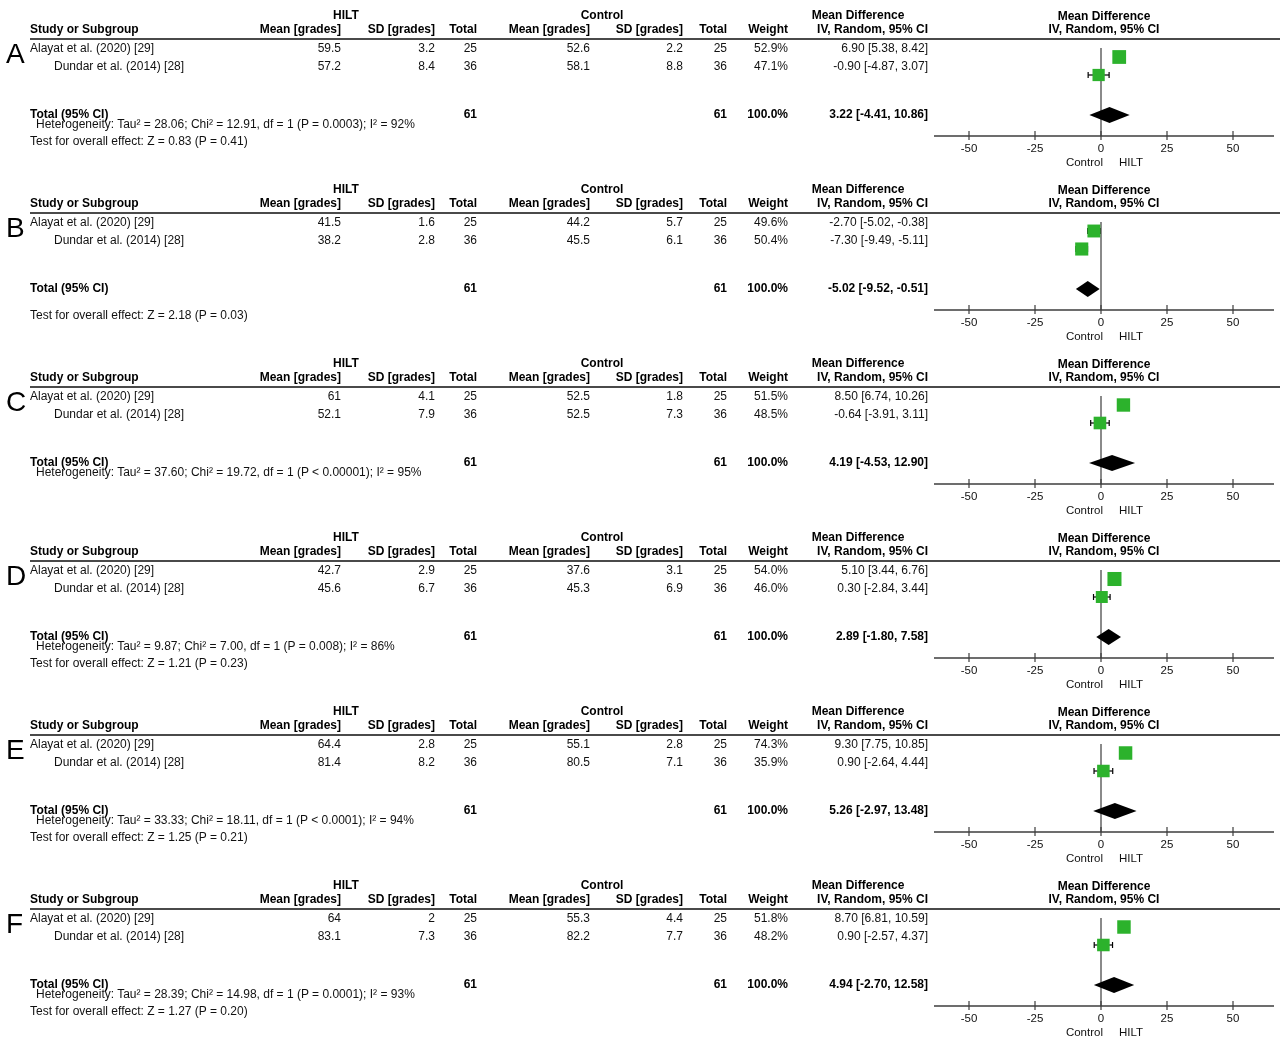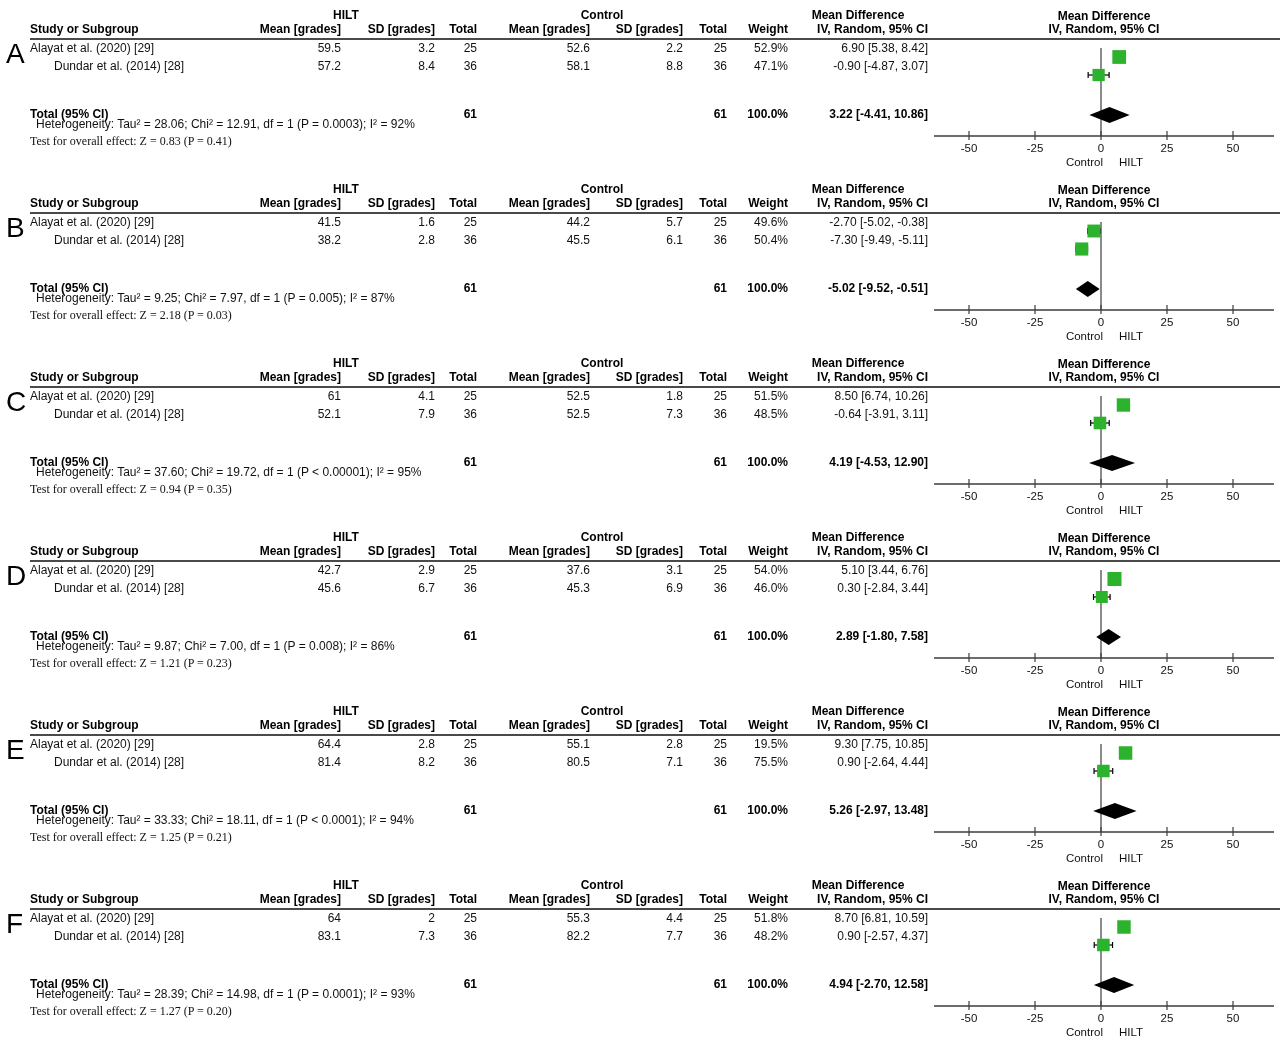--- a/index.html
+++ b/index.html
@@ -15,21 +15,21 @@
     font-size:12px;line-height:1.1;color:#111;
   }
   .cell{white-space:nowrap;}
   .num{text-align:right;}
   .ctr{text-align:center;}
   .b{font-weight:bold;color:#000;}
   .hdr{align-self:end;padding-bottom:2px;border-bottom:2px solid #4a4a4a;}
   .ghd{align-self:end;padding-bottom:1px;}
   .dat{align-self:center;}
   .r1{grid-row:1;} .r2{grid-row:2;} .r3{grid-row:3;} .r4{grid-row:4;margin-left:24px;}
-  .r6{grid-row:6;margin-top:16px;} .r7{grid-row:7;align-self:center;margin-left:6px;} .r8{grid-row:8;align-self:center;font-family:Liberation Serif, serif;}
+  .r6{grid-row:6;margin-top:16px;} .r7{grid-row:7;align-self:center;margin-left:6px;} .r8{grid-row:8;align-self:center;}
   .c1{grid-column:1;} .c2{grid-column:2;} .c3{grid-column:3;} .c4{grid-column:4;}
   .c5{grid-column:5;} .c6{grid-column:6;} .c7{grid-column:7;} .c8{grid-column:8;}
   .c9{grid-column:9;} .c10{grid-column:10;}
   .sp24{grid-column:2/5;} .sp57{grid-column:5/8;} .spAll{grid-column:1/-1;}
   .plot-head{grid-column:10;grid-row:1/3;text-align:center;align-self:end;
     padding-bottom:2px;border-bottom:2px solid #4a4a4a;}
   .plot-svg{position:absolute;left:928px;top:46px;width:352px;height:126px;overflow:visible;}
 </style>
 </head>
 <body>
@@ -156,21 +156,20 @@
       <div class="cell dat num r4 c7">36</div>
       <div class="cell dat num r4 c8">50.4%</div>
       <div class="cell dat num r4 c9">-7.30 [-9.49, -5.11]</div>
 
       <div class="cell dat b r6 c1">Total (95% CI)</div>
       <div class="cell dat num b r6 c4">61</div>
       <div class="cell dat num b r6 c7">61</div>
       <div class="cell dat num b r6 c8">100.0%</div>
       <div class="cell dat num b r6 c9">-5.02 [-9.52, -0.51]</div>
 
-      <div class="cell r7 spAll">Heterogeneity: Tau² = 9.25; Chi² = 7.97, df = 1 (P = 0.005); I² = 87%</div>
       <div class="cell r8 spAll">Test for overall effect: Z = 2.18 (P = 0.03)</div>
     </div>
     <svg class="plot-svg" viewBox="0 0 352 126">
         <line x1="173" y1="0" x2="173" y2="88" stroke="#3c3c3c" stroke-width="1.2"></line>
         <line x1="159.7472" y1="9" x2="171.9968" y2="9" stroke="#000" stroke-width="1.2"></line>
         <line x1="159.7472" y1="6" x2="159.7472" y2="12" stroke="#000" stroke-width="1.2"></line>
         <line x1="171.9968" y1="6" x2="171.9968" y2="12" stroke="#000" stroke-width="1.2"></line>
         <rect x="159.42399999999998" y="2.5519999999999996" width="12.896" height="12.896" fill="#2cb22c"></rect>
         <line x1="147.94639999999998" y1="27" x2="159.5096" y2="27" stroke="#000" stroke-width="1.2"></line>
         <line x1="147.94639999999998" y1="24" x2="147.94639999999998" y2="30" stroke="#000" stroke-width="1.2"></line>
@@ -236,21 +235,20 @@
       <div class="cell dat num r4 c8">48.5%</div>
       <div class="cell dat num r4 c9">-0.64 [-3.91, 3.11]</div>
 
       <div class="cell dat b r6 c1">Total (95% CI)</div>
       <div class="cell dat num b r6 c4">61</div>
       <div class="cell dat num b r6 c7">61</div>
       <div class="cell dat num b r6 c8">100.0%</div>
       <div class="cell dat num b r6 c9">4.19 [-4.53, 12.90]</div>
 
       <div class="cell r7 spAll">Heterogeneity: Tau² = 37.60; Chi² = 19.72, df = 1 (P &lt; 0.00001); I² = 95%</div>
-      <div class="cell r8 spAll">Test for overall effect: Z = 0.94 (P = 0.35)</div>
     </div>
     <svg class="plot-svg" viewBox="0 0 352 126">
         <line x1="173" y1="0" x2="173" y2="88" stroke="#3c3c3c" stroke-width="1.2"></line>
         <line x1="190.7936" y1="9" x2="200.0864" y2="9" stroke="#000" stroke-width="1.2"></line>
         <line x1="190.7936" y1="6" x2="190.7936" y2="12" stroke="#000" stroke-width="1.2"></line>
         <line x1="200.0864" y1="6" x2="200.0864" y2="12" stroke="#000" stroke-width="1.2"></line>
         <rect x="188.745" y="2.3049999999999997" width="13.39" height="13.39" fill="#2cb22c"></rect>
         <line x1="162.6776" y1="27" x2="181.2104" y2="27" stroke="#000" stroke-width="1.2"></line>
         <line x1="162.6776" y1="24" x2="162.6776" y2="30" stroke="#000" stroke-width="1.2"></line>
         <line x1="181.2104" y1="24" x2="181.2104" y2="30" stroke="#000" stroke-width="1.2"></line>
@@ -374,31 +372,31 @@
       <div class="cell hdr num b r2 c9">IV, Random, 95% CI</div>
       <div class="cell hdr r2 c10"></div>
 
       <div class="cell dat r3 c1">Alayat et al. (2020) [29]</div>
       <div class="cell dat num r3 c2">64.4</div>
       <div class="cell dat num r3 c3">2.8</div>
       <div class="cell dat num r3 c4">25</div>
       <div class="cell dat num r3 c5">55.1</div>
       <div class="cell dat num r3 c6">2.8</div>
       <div class="cell dat num r3 c7">25</div>
-      <div class="cell dat num r3 c8">19.5%</div>
+      <div class="cell dat num r3 c8">74.3%</div>
       <div class="cell dat num r3 c9">9.30 [7.75, 10.85]</div>
 
       <div class="cell dat r4 c1">Dundar et al. (2014) [28]</div>
       <div class="cell dat num r4 c2">81.4</div>
       <div class="cell dat num r4 c3">8.2</div>
       <div class="cell dat num r4 c4">36</div>
       <div class="cell dat num r4 c5">80.5</div>
       <div class="cell dat num r4 c6">7.1</div>
       <div class="cell dat num r4 c7">36</div>
-      <div class="cell dat num r4 c8">75.5%</div>
+      <div class="cell dat num r4 c8">35.9%</div>
       <div class="cell dat num r4 c9">0.90 [-2.64, 4.44]</div>
 
       <div class="cell dat b r6 c1">Total (95% CI)</div>
       <div class="cell dat num b r6 c4">61</div>
       <div class="cell dat num b r6 c7">61</div>
       <div class="cell dat num b r6 c8">100.0%</div>
       <div class="cell dat num b r6 c9">5.26 [-2.97, 13.48]</div>
 
       <div class="cell r7 spAll">Heterogeneity: Tau² = 33.33; Chi² = 18.11, df = 1 (P &lt; 0.0001); I² = 94%</div>
       <div class="cell r8 spAll">Test for overall effect: Z = 1.25 (P = 0.21)</div>

